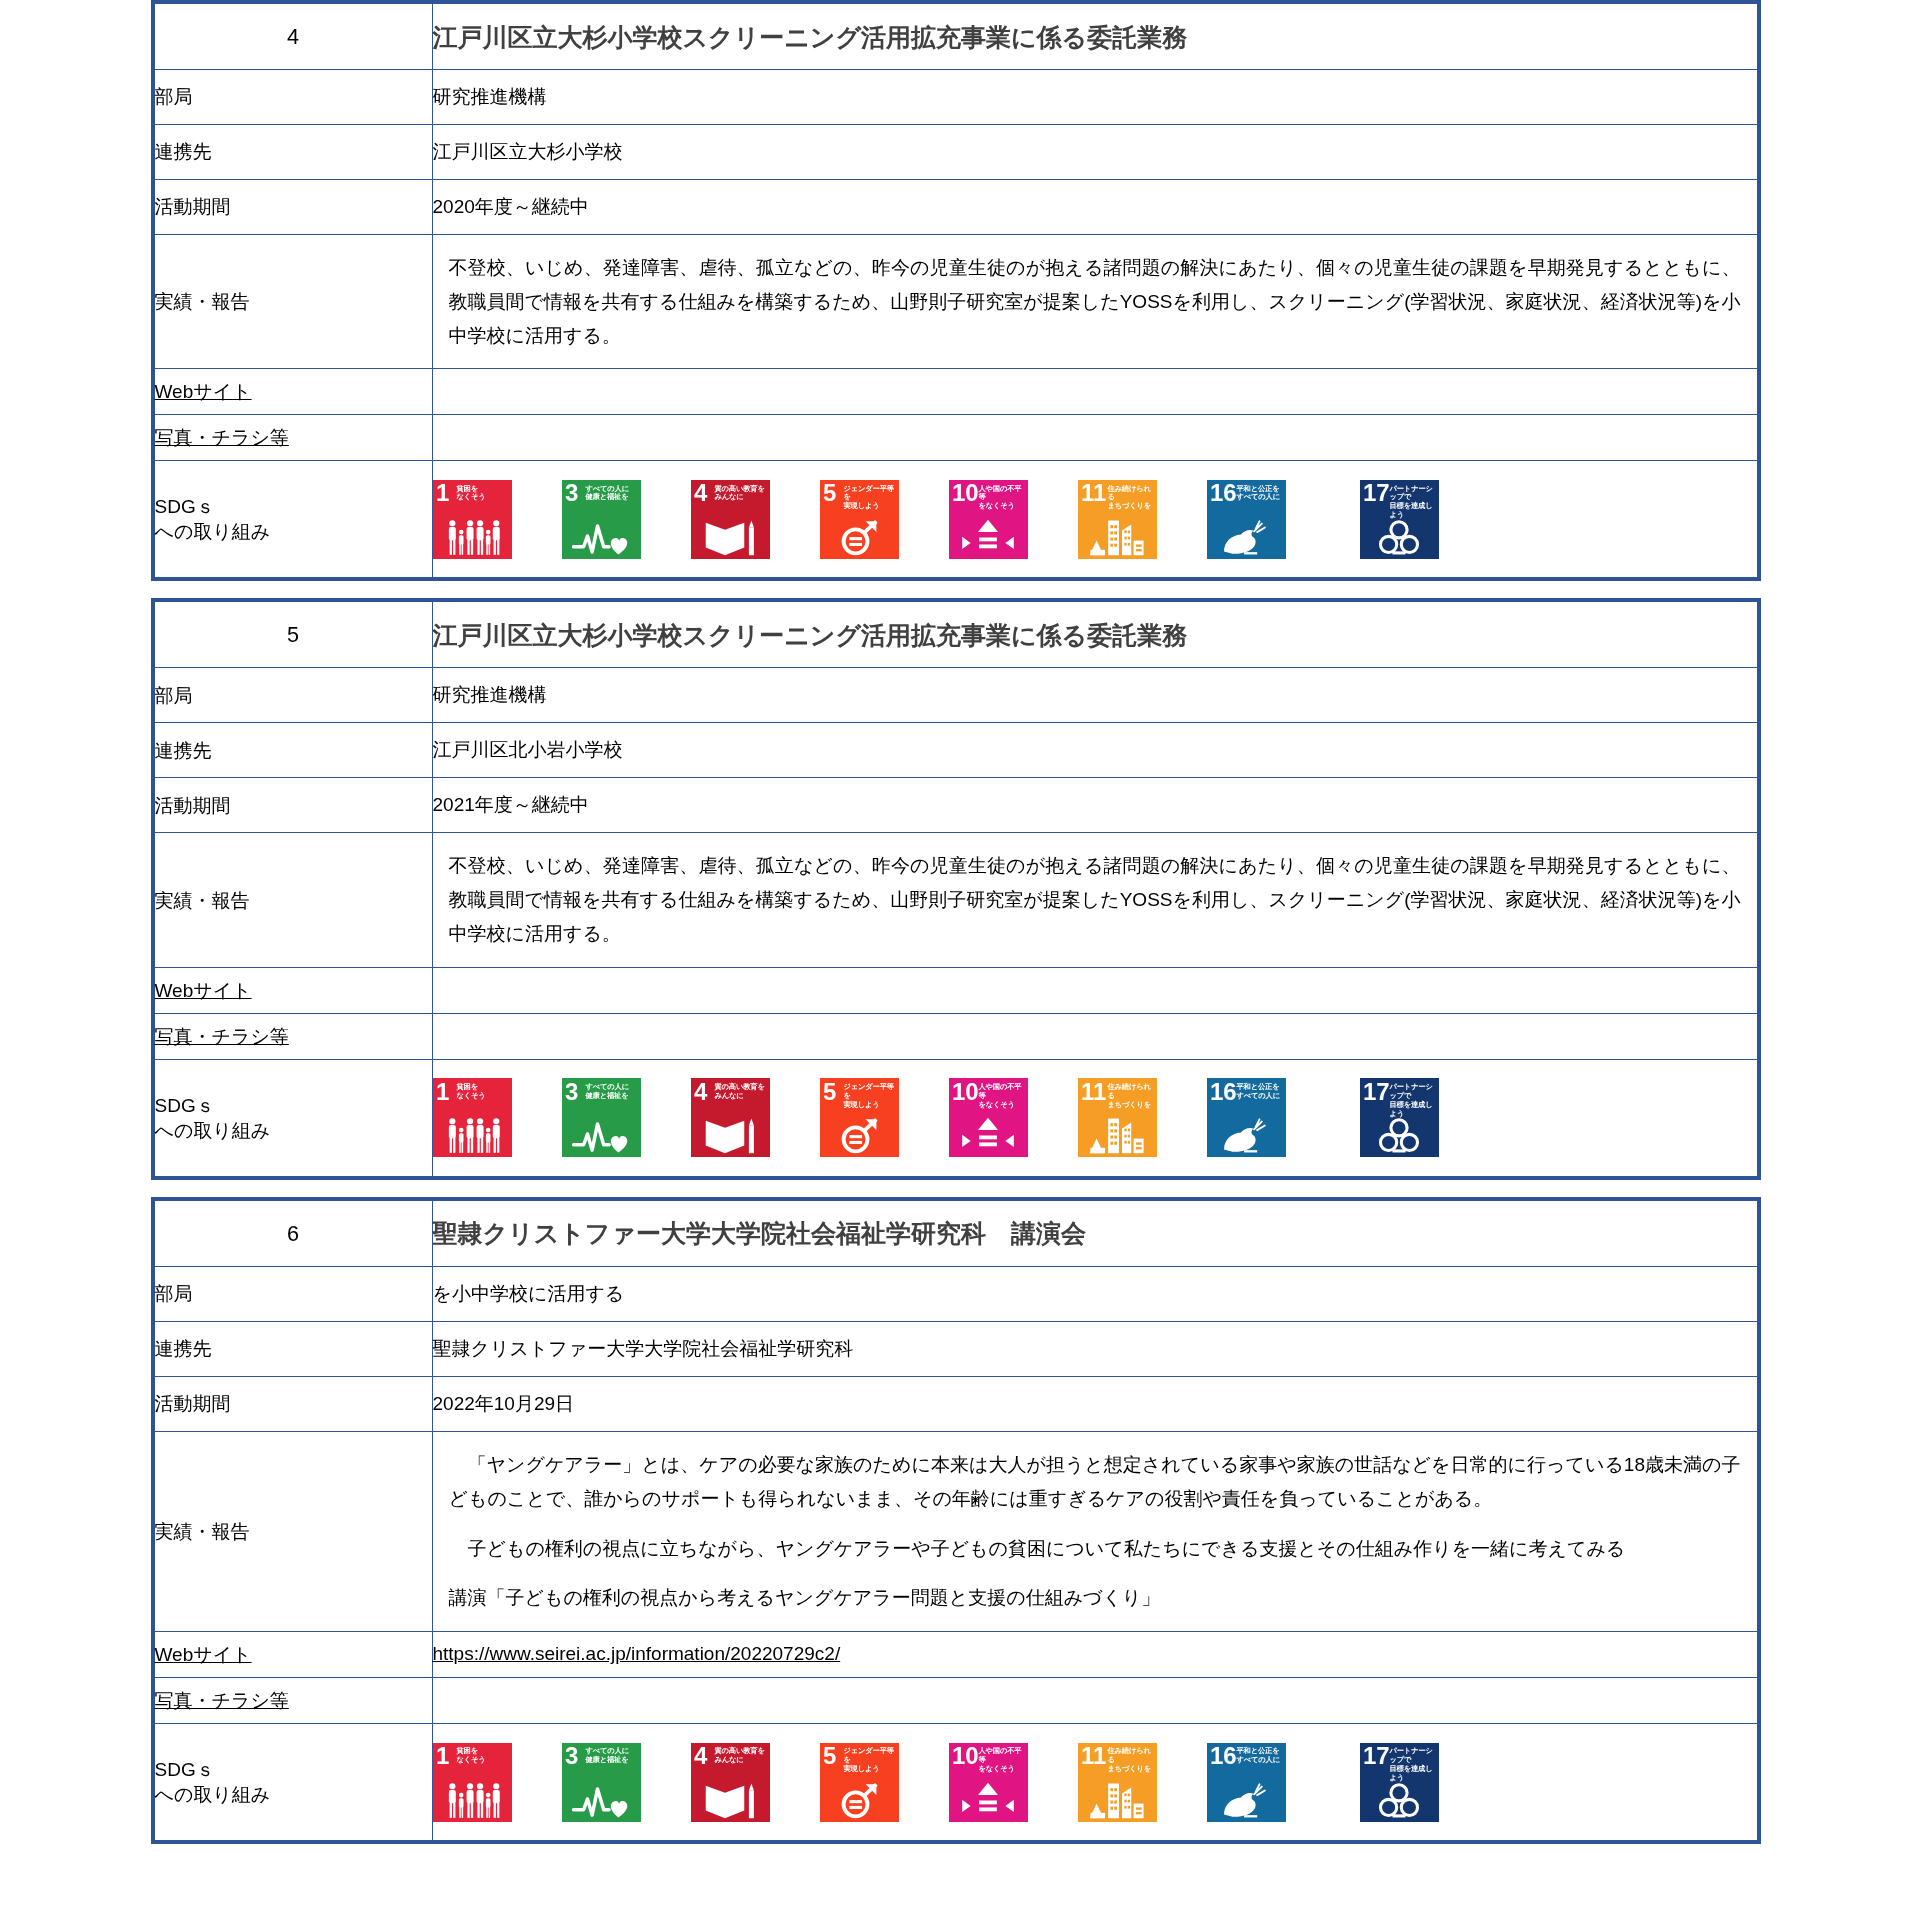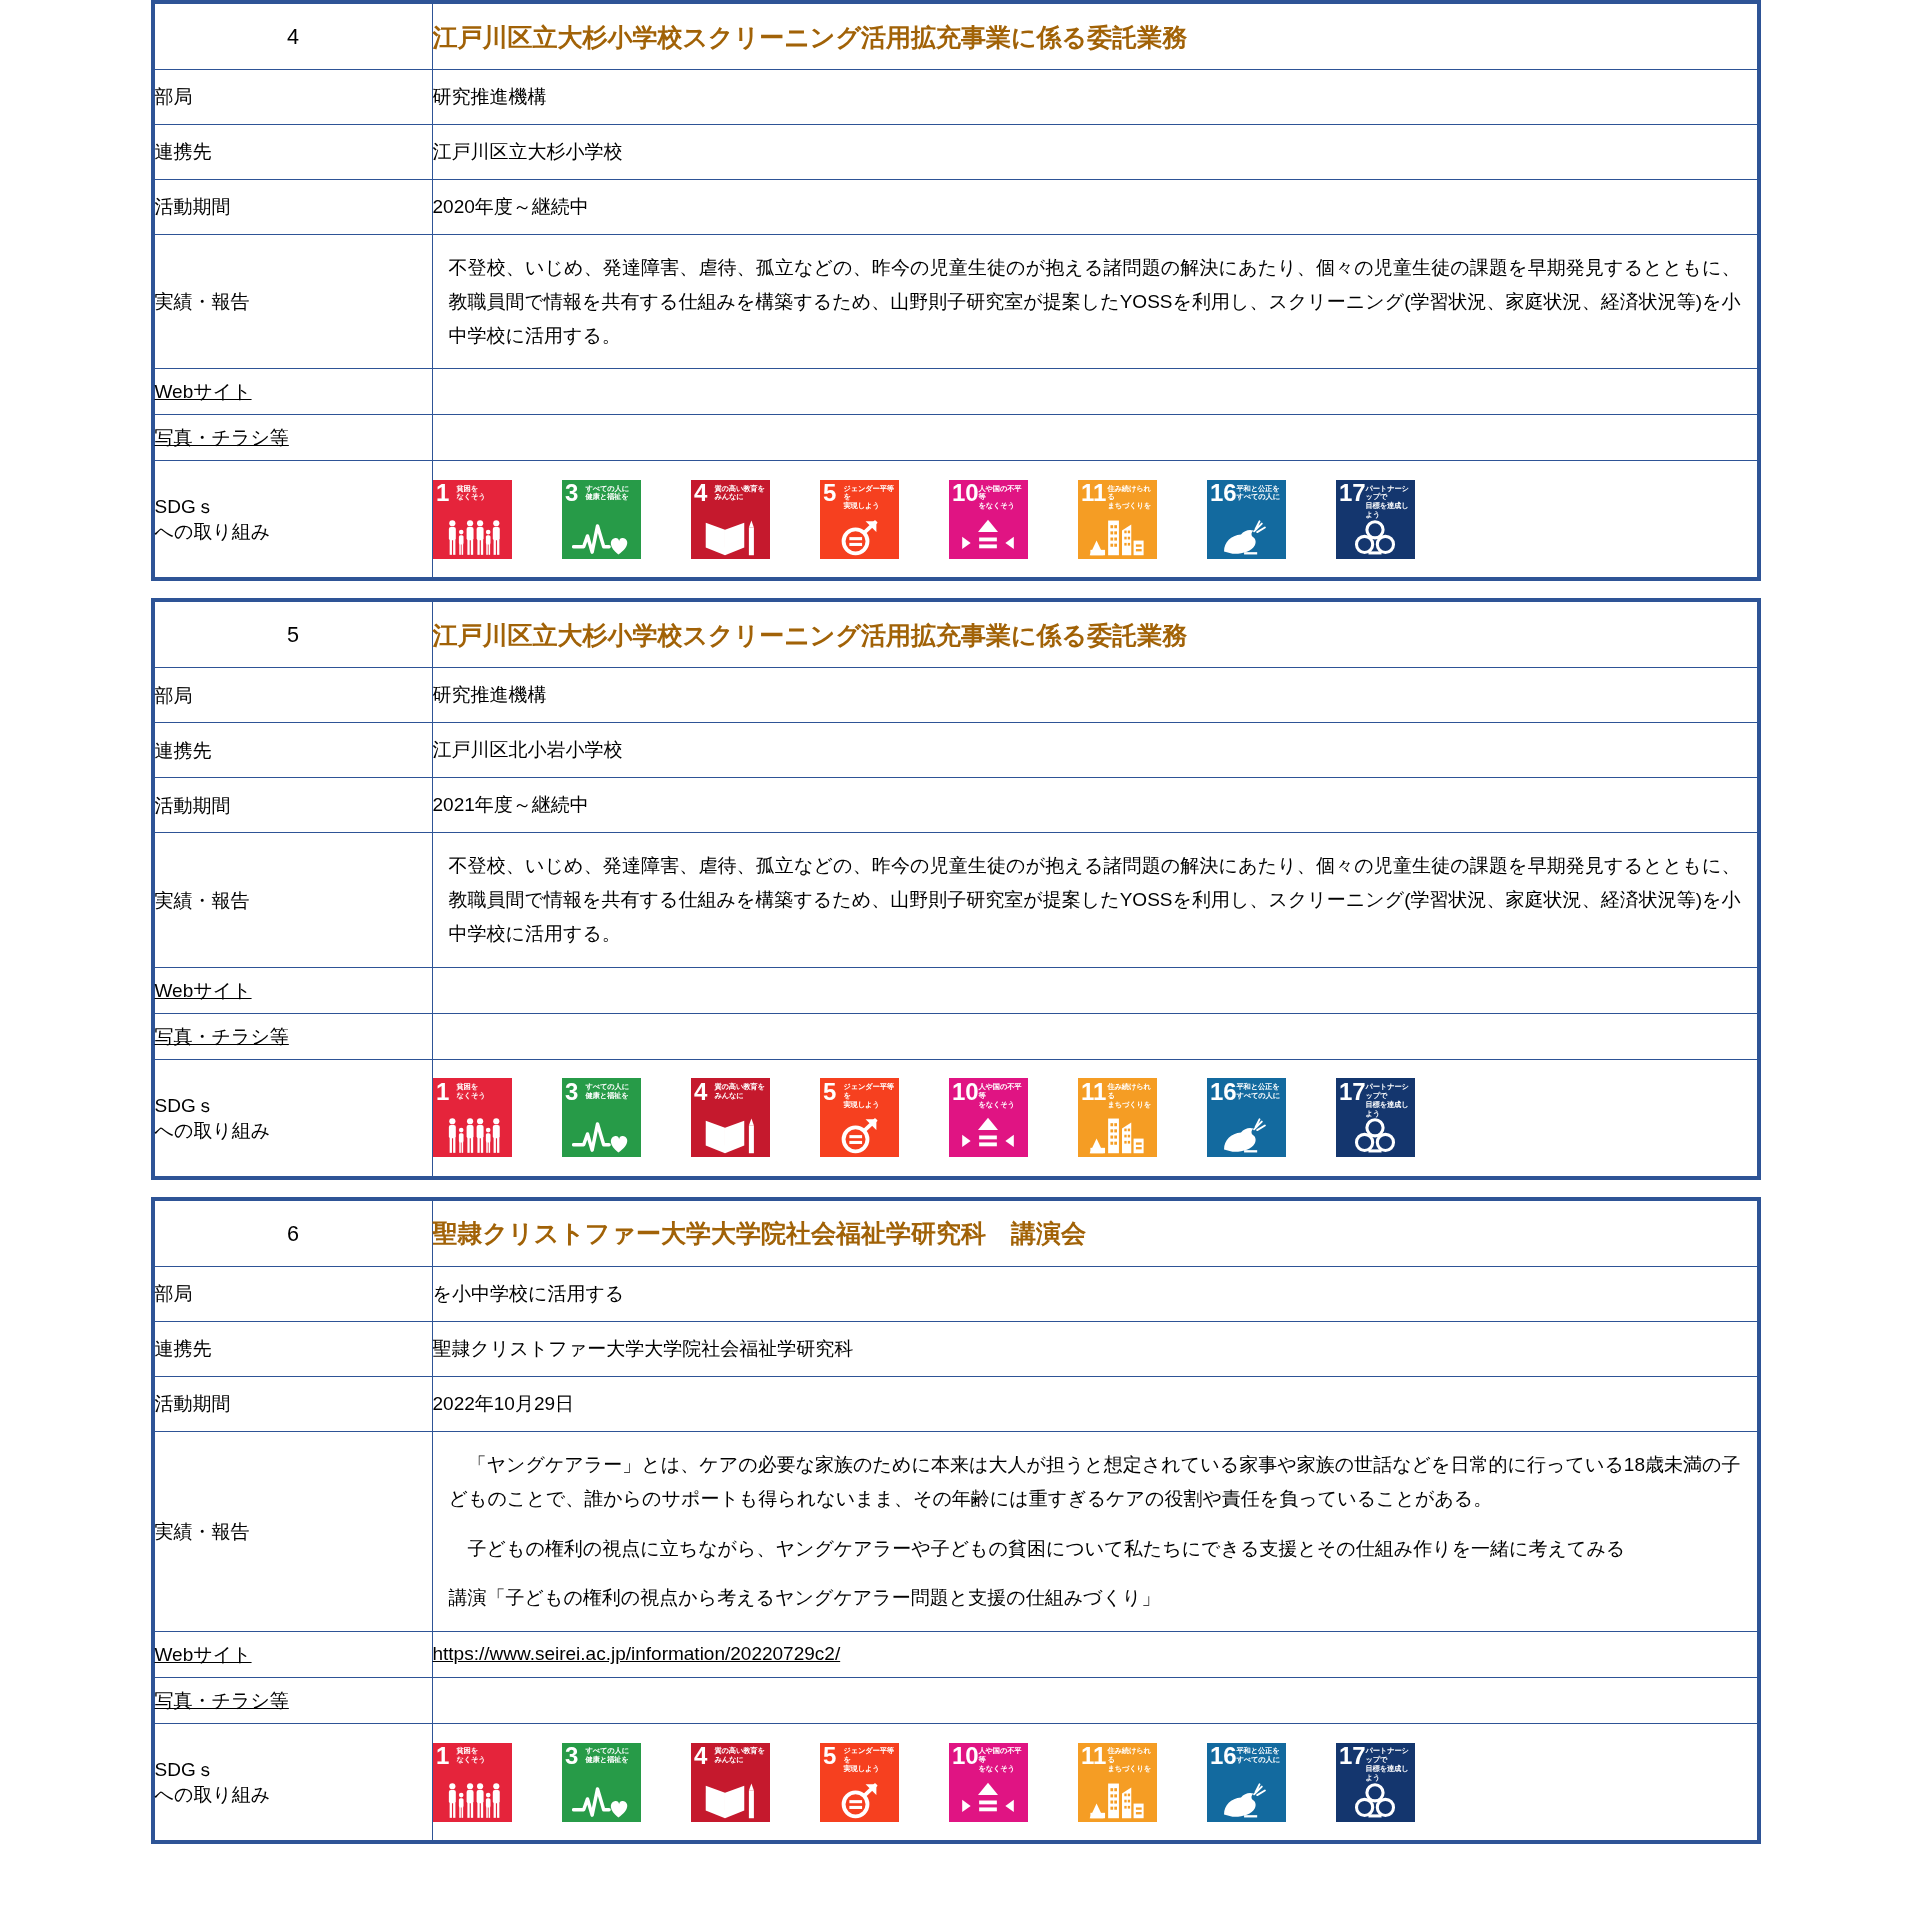--- a/index.html
+++ b/index.html
@@ -44,21 +44,21 @@
   .idx{
     text-align:center;
     font-size:21.6px;
     color:#000000;
     line-height:1;
   }
   .title{
     padding-left:13px;
     font-size:25px;
     font-weight:bold;
-    color:#a16207;
+    color:#404040;
     letter-spacing:0px;
     line-height:1.12;
     white-space:nowrap;
   }
 
   
   .lbl{
     font-size:19px;
     color:#000000;
     line-height:1.32;
@@ -98,21 +98,21 @@
     gap:0;
   }
   .sdg{
     width:79px;
     height:79px;
     position:relative;
     margin-right:50px;
     flex:0 0 auto;
     overflow:hidden;
   }
-  .sdg:last-child{ margin-right:0; }
+  .sdg:last-child{ margin-right:0;margin-left:24px; }
   .sdg .num{
     position:absolute;
     left:3.5px; top:1.5px;
     font-size:24px;
     font-weight:bold;
     color:#ffffff;
     line-height:1;
     font-family:"Liberation Sans",sans-serif;
   }
   .sdg .cap{

